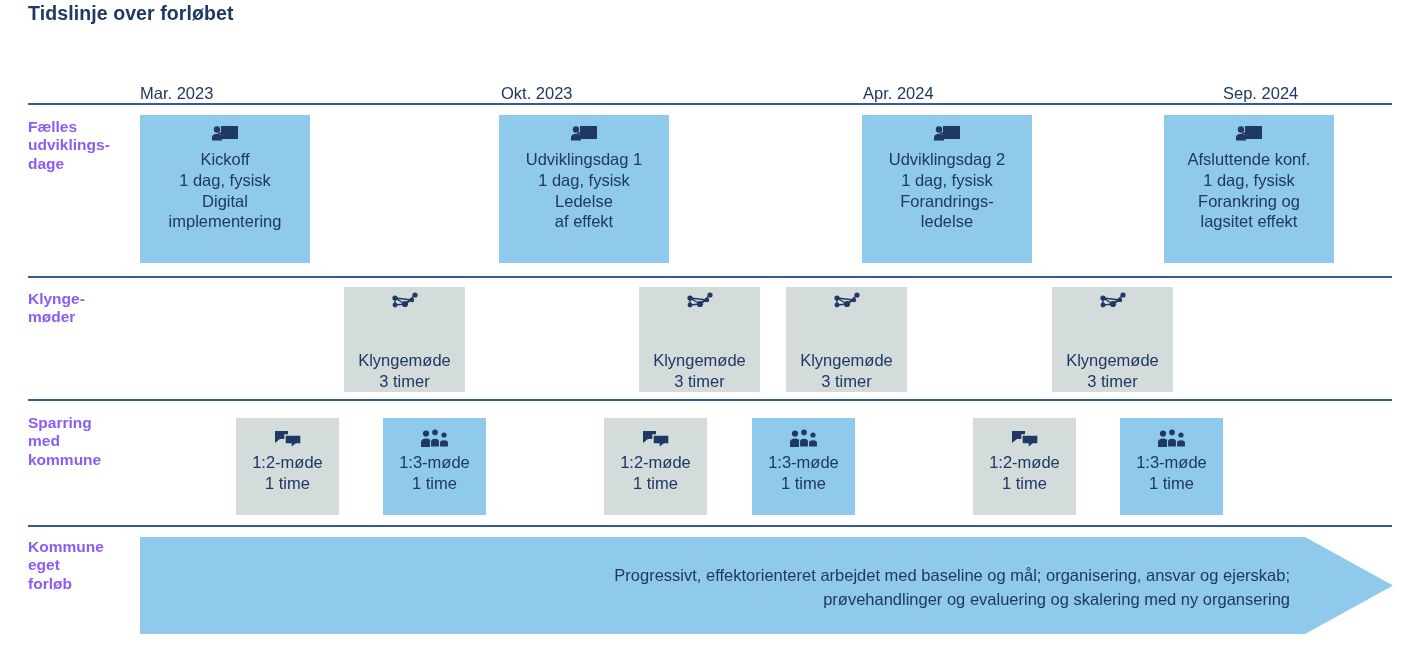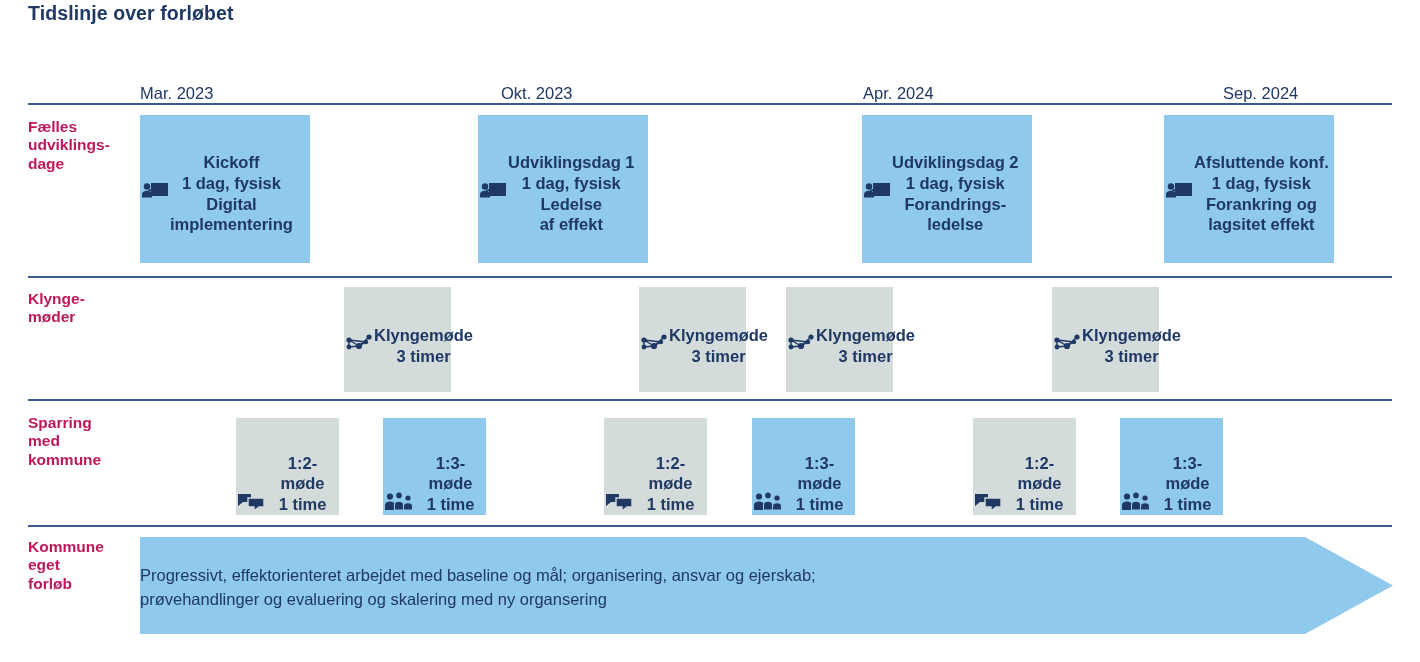--- a/index.html
+++ b/index.html
@@ -56,41 +56,40 @@
   .divider.d1 { top: 276px; }
   .divider.d2 { top: 399px; }
   .divider.d3 { top: 525px; }
 
   
   .row-label {
     position: absolute;
     left: 28px;
     font-size: 15.5px;
     font-weight: bold;
-    color: #be185d;
+    color: #8b5cf6;
     line-height: 1.18;
     width: 110px;
   }
   .row-label.r0 { top: 118px; }
   .row-label.r1 { top: 290px; }
   .row-label.r2 { top: 414px; }
   .row-label.r3 { top: 538px; }
 
   
   .card {
     position: absolute;
     box-sizing: border-box;
     display: flex;
-    flex-direction: row;
+    flex-direction: column;
     align-items: center;
     justify-content: flex-start;
     color: #1F3864;
     text-align: center;
     padding-top: 9px;
-    font-weight: bold;
   }
   .card.blue { background: #8FC9EC; }
   .card.gray { background: #D3DBDB; }
 
   .card-icon {
     display: block;
     margin-bottom: 3px;
     line-height: 0;
   }
   .card-text {
@@ -103,32 +102,32 @@
   
   .row1-card {
     top: 115px;
     width: 170px;
     height: 148px;
   }
 
   
   .row2-card {
     top: 287px;
-    width: 107px;
+    width: 121px;
     height: 105px;
-    padding-top: 12px;
+    padding-top: 4px;
+    gap: 34px;
   }
 
   
   .row3-card {
     top: 418px;
     width: 103px;
     height: 97px;
     padding-top: 11px;
-    align-items: flex-end;
   }
 
   
   .arrow-wrap {
     position: absolute;
     left: 140px;
     top: 537px;
     width: 1253px;
     height: 97px;
   }
@@ -136,21 +135,21 @@
     position: absolute;
     left: 0; top: 0;
     width: 100%;
     height: 100%;
   }
   .arrow-text {
     position: absolute;
     left: 0;
     top: 27px;
     width: 1150px;
-    text-align: left;
+    text-align: right;
     font-size: 16.5px;
     line-height: 1.45;
     color: #1F3864;
     white-space: pre-line;
   }
 </style>
 </head>
 <body>
 
 <div class="timeline">
@@ -188,21 +187,21 @@
           <path d="M9 9.5c4 -0.5 8 -2.5 10.5 -5.5" stroke="#1F3864" stroke-width="1.8" fill="none" stroke-linecap="round"></path>
           <circle cx="20" cy="3.6" r="1.7" fill="#1F3864"></circle>
         </svg>
     </span>
     <span class="card-text">Kickoff
 1 dag, fysisk
 Digital
 implementering</span>
   </div>
 
-  <div class="card blue row1-card" style="left:478px">
+  <div class="card blue row1-card" style="left:499px">
     <span class="card-icon">
       <svg width="30" height="22" viewBox="0 0 30 22">
           <rect x="11" y="2" width="17" height="13" fill="#1F3864"></rect>
           <circle cx="7" cy="5.5" r="3.2" fill="#1F3864"></circle>
           <path d="M2 16.5v-3.2c0-2.3 2.2-3.6 5-3.6s5 1.3 5 3.6v3.2z" fill="#1F3864"></path>
           <path d="M9 9.5c4 -0.5 8 -2.5 10.5 -5.5" stroke="#1F3864" stroke-width="1.8" fill="none" stroke-linecap="round"></path>
           <circle cx="20" cy="3.6" r="1.7" fill="#1F3864"></circle>
         </svg>
     </span>
     <span class="card-text">Udviklingsdag 1

